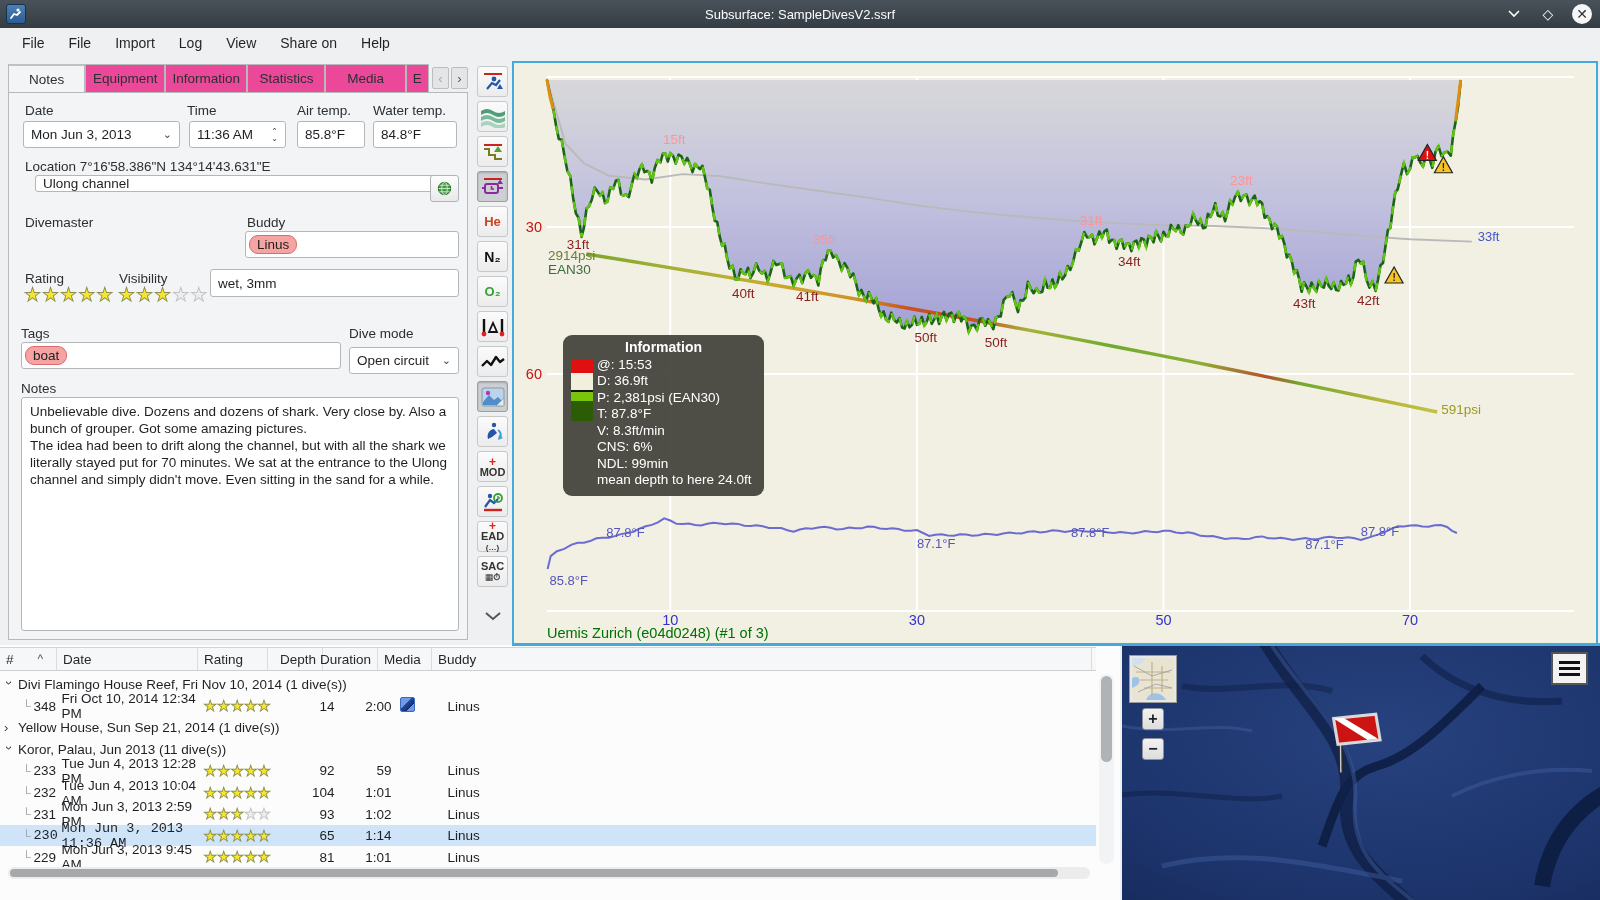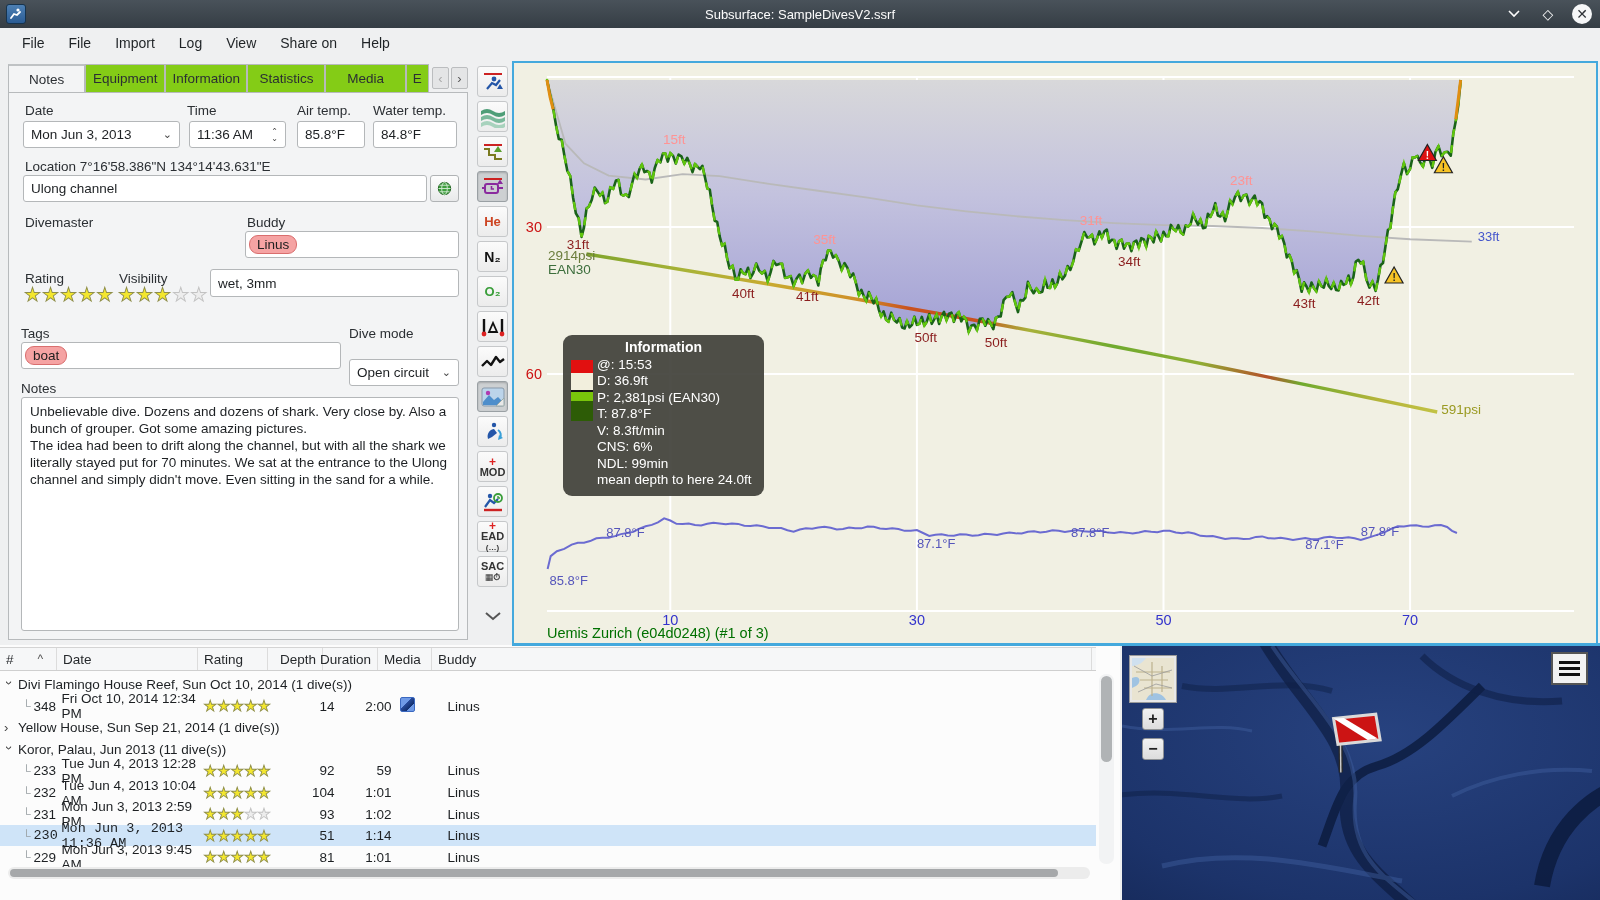--- a/index.html
+++ b/index.html
@@ -19,21 +19,21 @@
 
   
   .menubar { position:absolute; left:0; top:28px; width:1600px; height:30px; background:#eff0f1;
     display:flex; align-items:center; padding-left:10px; gap:0; }
   .menu-item { font-size:14px; color:#1f2326; padding:4px 12px; border-radius:3px; }
 
   
   .left-panel { position:absolute; left:8px; top:64px; width:460px; height:576px; }
   .tabrow { display:flex; height:28px; align-items:flex-end; }
   .tab { height:28px; display:flex; align-items:center; justify-content:center; font-size:13.5px;
-    background:#84cc16; border:1px solid #b7babc; border-bottom:none; color:#2b2f33; padding:0 4px; }
+    background:#ec4899; border:1px solid #b7babc; border-bottom:none; color:#2b2f33; padding:0 4px; }
   .tab.active { background:#f3f4f5; height:28px; border-top:2px solid #bfc2c4; font-weight:normal; }
   .tab-scroll { display:flex; align-items:center; height:28px; gap:2px; padding-left:3px; }
   .tab-arrow { width:17px; height:22px; font-size:13px; display:flex; align-items:center; justify-content:center;
     background:#e4e5e6; border:1px solid #bbbdbf; border-radius:2px; color:#555; }
   .tab-arrow.disabled { color:#aaa; }
   .panel-body { position:absolute; left:0; top:28px; width:460px; height:548px;
     background:#f3f4f5; border:1px solid #b7babc; }
   .flabel { position:absolute; font-size:13.5px; color:#2b2f33; }
   .field { position:absolute; background:#fff; border:1px solid #b4b7b9; border-radius:3px;
     font-size:13.5px; color:#1d2023; display:flex; align-items:center; padding:0 7px; }
@@ -159,21 +159,21 @@
       <div class="flabel" style="left:288px;top:10px">Air temp.</div>
       <div class="field" style="left:288px;top:28px;width:68px;height:27px">
         <span>85.8°F</span>
       </div>
       <div class="flabel" style="left:364px;top:10px">Water temp.</div>
       <div class="field" style="left:364px;top:28px;width:84px;height:27px">
         <span>84.8°F</span>
       </div>
 
       <div class="flabel" style="left:16px;top:66px">Location 7°16'58.386"N 134°14'43.631"E</div>
-      <div class="field" style="left:14px;top:82px;width:404px;height:27px">
+      <div class="field" style="left:26px;top:82px;width:404px;height:17px">
         <span>Ulong channel</span>
       </div>
       <div class="globe-btn" style="left:421px;top:82px;width:29px;height:27px">
         <svg width="15" height="15" viewBox="0 0 16 16">
           <circle cx="8" cy="8" r="6.6" fill="#3f9e3f" stroke="#1c5e1c"></circle>
           <ellipse cx="8" cy="8" rx="3" ry="6.6" fill="none" stroke="#cfe9cf" stroke-width="1"></ellipse>
           <path d="M1.6 8 H14.4 M2.6 4.5 H13.4 M2.6 11.5 H13.4" stroke="#cfe9cf" stroke-width="1" fill="none"></path>
         </svg>
       </div>
 
@@ -202,21 +202,21 @@
       <div class="flabel" style="left:204px;top:178px">Suit</div>
       <div class="field" style="left:201px;top:176px;width:249px;height:28px">
         <span>wet, 3mm</span>
       </div>
 
       <div class="flabel" style="left:12px;top:233px">Tags</div>
       <div class="field" style="left:12px;top:249px;width:320px;height:27px;padding:0 3px">
         <span class="chip">boat</span>
       </div>
       <div class="flabel" style="left:340px;top:233px">Dive mode</div>
-      <div class="field" style="left:340px;top:266px;width:110px;height:27px">
+      <div class="field" style="left:340px;top:254px;width:110px;height:27px">
         <span>Open circuit</span>
           <span class="combo-arrow">⌄</span>
       </div>
 
       <div class="flabel" style="left:12px;top:288px">Notes</div>
       <textarea class="notes" style="left: 12px; top: 304px; width: 438px; height: 234px;" id="notes-textarea">Unbelievable dive. Dozens and dozens of shark. Very close by. Also a bunch of grouper. Got some amazing pictures.
 The idea had been to drift along the channel, but with all the shark we literally stayed put for 70 minutes. We sat at the entrance to the Ulong channel and simply didn't move. Even sitting in the sand for a while.</textarea>
     </div>
   </div>
 
@@ -420,21 +420,21 @@
         <div class="dl-hcell" style="width: 141px;">Date</div>
         <div class="dl-hcell" style="width: 70px;">Rating</div>
         <div class="dl-hcell" style="width: 55px; justify-content: flex-end;">Depth</div>
         <div class="dl-hcell" style="width: 55px; justify-content: flex-end;">Duration</div>
         <div class="dl-hcell" style="width: 54px;">Media</div>
         <div class="dl-hcell" style="width: 660px;">Buddy</div>
       </div>
     <div class="dl-rows" id="dl-rows">
         <div class="dl-row" style="top: 2px;">
           <span class="tree-arrow" style="margin-left: 4px; transform: rotate(90deg);">›</span>
-          <span style="margin-left: 4px;">Divi Flamingo House Reef, Sun Oct 10, 2014 (1 dive(s))</span>
+          <span style="margin-left: 4px;">Divi Flamingo House Reef, Fri Nov 10, 2014 (1 dive(s))</span>
         </div>
         <div class="dl-row" style="top: 23.6px;">
           <span class="tree-elbow" style="margin-left: 22px;">└</span>
           <span style="display: inline-block; width: 26px; margin-left: 3px;">348</span>
           <span style="display: inline-block; width: 142px; margin-left: 2px;">Fri Oct 10, 2014 12:34 PM</span>
           <span class="dl-stars" style="display: inline-block; width: 78px;"><span class="star-on">★</span><span class="star-on">★</span><span class="star-on">★</span><span class="star-on">★</span><span class="star-on">★</span></span>
           <span style="display: inline-block; width: 53px; text-align: right;">14</span>
           <span style="display: inline-block; width: 57px; text-align: right;">2:00</span>
           <span style="display: inline-block; width: 54px; padding-left: 8px;"><span class="media-ico" style="display: inline-block;"></span></span>
           <span style="display: inline-block; margin-left: 2px;">Linus</span>
@@ -475,21 +475,21 @@
           <span style="display: inline-block; width: 53px; text-align: right;">93</span>
           <span style="display: inline-block; width: 57px; text-align: right;">1:02</span>
           <span style="display: inline-block; width: 54px; padding-left: 8px;"></span>
           <span style="display: inline-block; margin-left: 2px;">Linus</span>
         </div>
         <div class="dl-row selected" style="top: 153.2px;">
           <span class="tree-elbow" style="margin-left: 22px;">└</span>
           <span style="display: inline-block; width: 26px; margin-left: 3px; font-family: Liberation Mono, monospace;">230</span>
           <span style="display: inline-block; width: 142px; margin-left: 2px; font-family: Liberation Mono, monospace;">Mon Jun 3, 2013 11:36 AM</span>
           <span class="dl-stars" style="display: inline-block; width: 78px;"><span class="star-on">★</span><span class="star-on">★</span><span class="star-on">★</span><span class="star-on">★</span><span class="star-on">★</span></span>
-          <span style="display: inline-block; width: 53px; text-align: right;">51</span>
+          <span style="display: inline-block; width: 53px; text-align: right;">65</span>
           <span style="display: inline-block; width: 57px; text-align: right;">1:14</span>
           <span style="display: inline-block; width: 54px; padding-left: 8px;"></span>
           <span style="display: inline-block; margin-left: 2px;">Linus</span>
         </div>
         <div class="dl-row" style="top: 174.8px;">
           <span class="tree-elbow" style="margin-left: 22px;">└</span>
           <span style="display: inline-block; width: 26px; margin-left: 3px;">229</span>
           <span style="display: inline-block; width: 142px; margin-left: 2px;">Mon Jun 3, 2013 9:45 AM</span>
           <span class="dl-stars" style="display: inline-block; width: 78px;"><span class="star-on">★</span><span class="star-on">★</span><span class="star-on">★</span><span class="star-on">★</span><span class="star-on">★</span></span>
           <span style="display: inline-block; width: 53px; text-align: right;">81</span>

